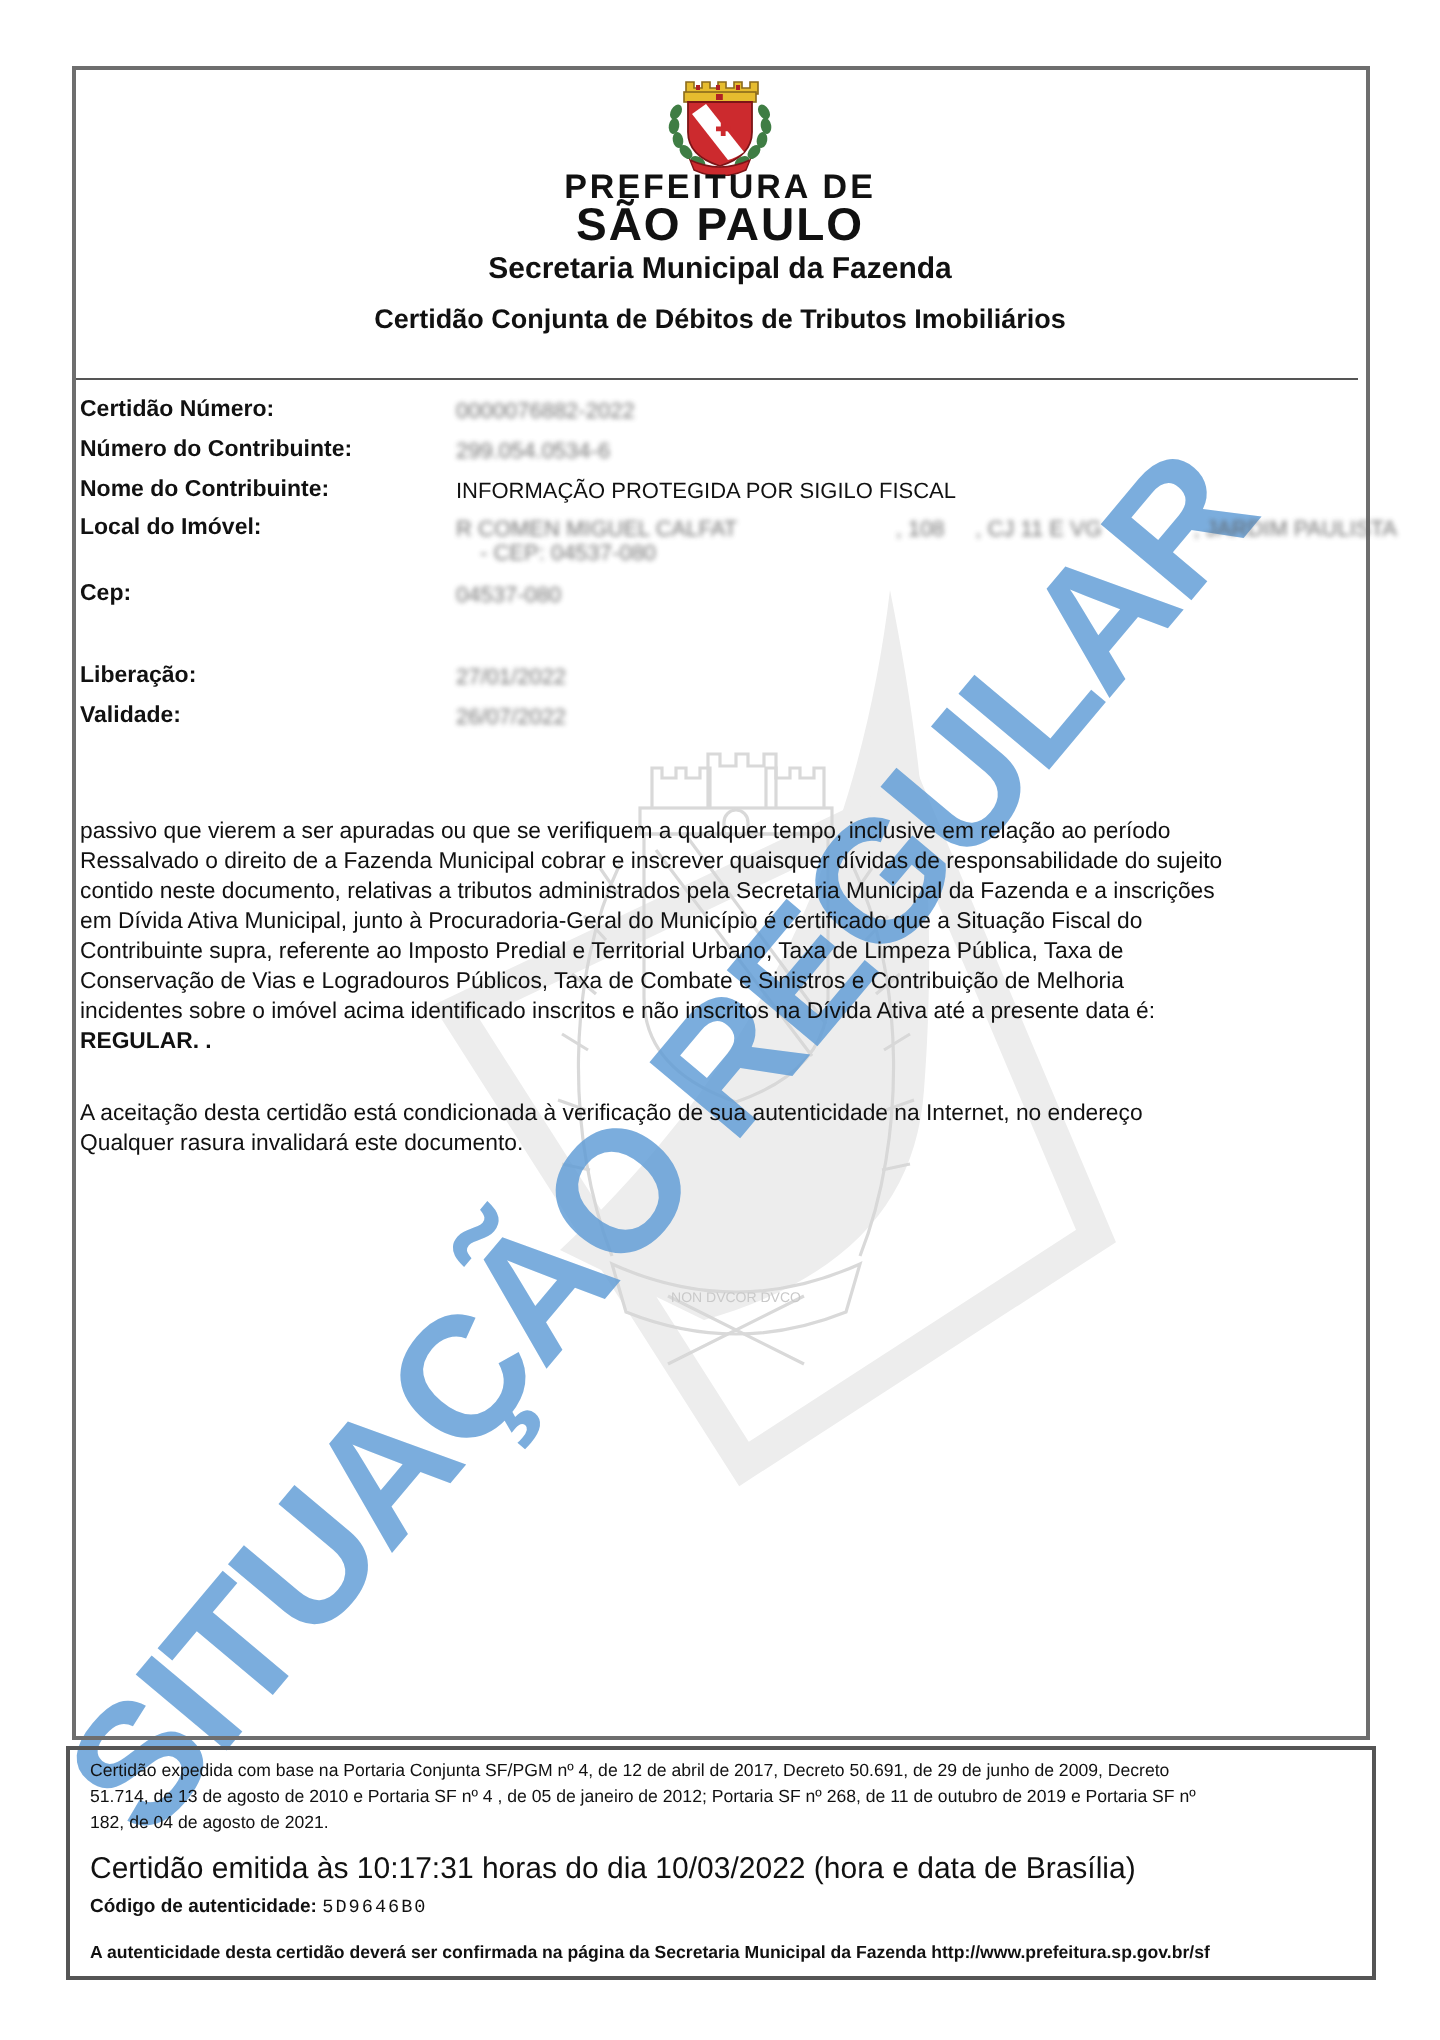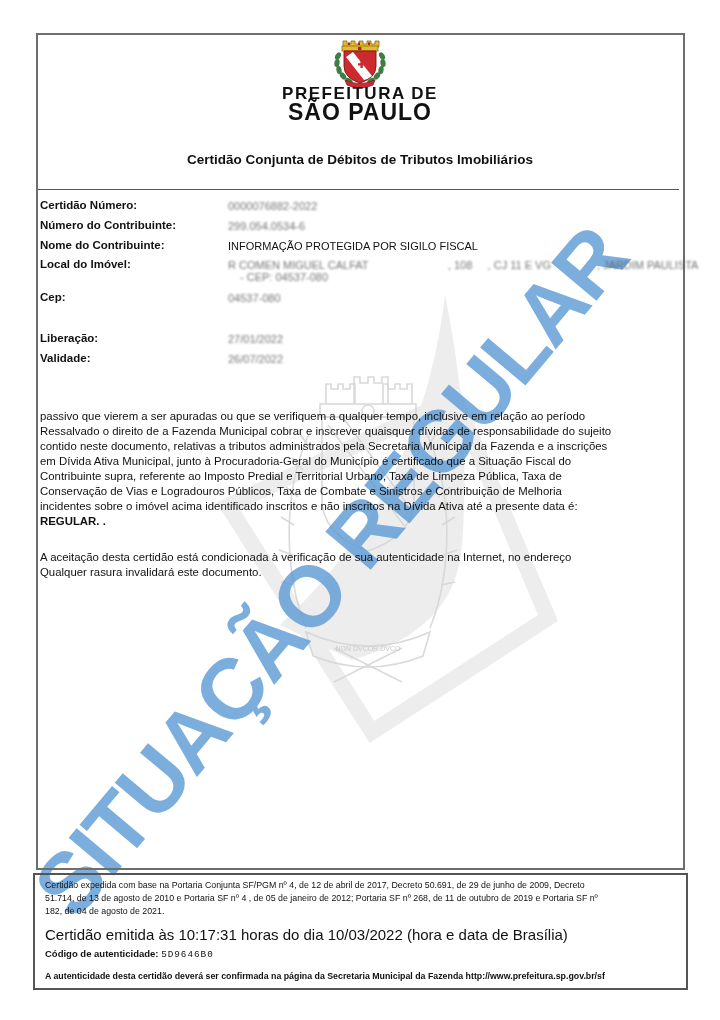--- a/index.html
+++ b/index.html
@@ -108,20 +108,21 @@
 
     <path d="M13 21 h32 v15 q0 12 -16 17 q-16 -5 -16 -17 Z" fill="#cc2a2e" stroke="#7c1417" stroke-width="0.9"></path>
     <path d="M15 27 l7 -5 19 24 q-4 3 -8 4 Z" fill="#ffffff"></path>
     <path d="M27 33.2 h2.4 v-2.4 h2.4 v2.4 h2.4 v2.4 h-2.4 v2.4 h-2.4 v-2.4 h-2.4 Z" fill="#cc2a2e"></path>
 
     <path d="M14 50 q15 7 30 0 l-2 5 q-13 6 -26 0 Z" fill="#cc2a2e" stroke="#7c1417" stroke-width="0.7"></path>
   </svg>
 
   <div class="content hdr" id="org1">PREFEITURA DE</div>
   <div class="content hdr" id="org2">SÃO PAULO</div>
+  <div class="content hdr" id="dept">Secretaria Municipal da Fazenda</div>
   <div class="content hdr" id="doc-title">Certidão Conjunta de Débitos de Tributos Imobiliários</div>
 
   <div class="row" style="top:199px">
     <span class="lbl">Certidão Número:</span>
     <span class="val redacted">0000076882-2022</span>
   </div>
   <div class="row" style="top:219px">
     <span class="lbl">Número do Contribuinte:</span>
     <span class="val redacted">299.054.0534-6</span>
   </div>

